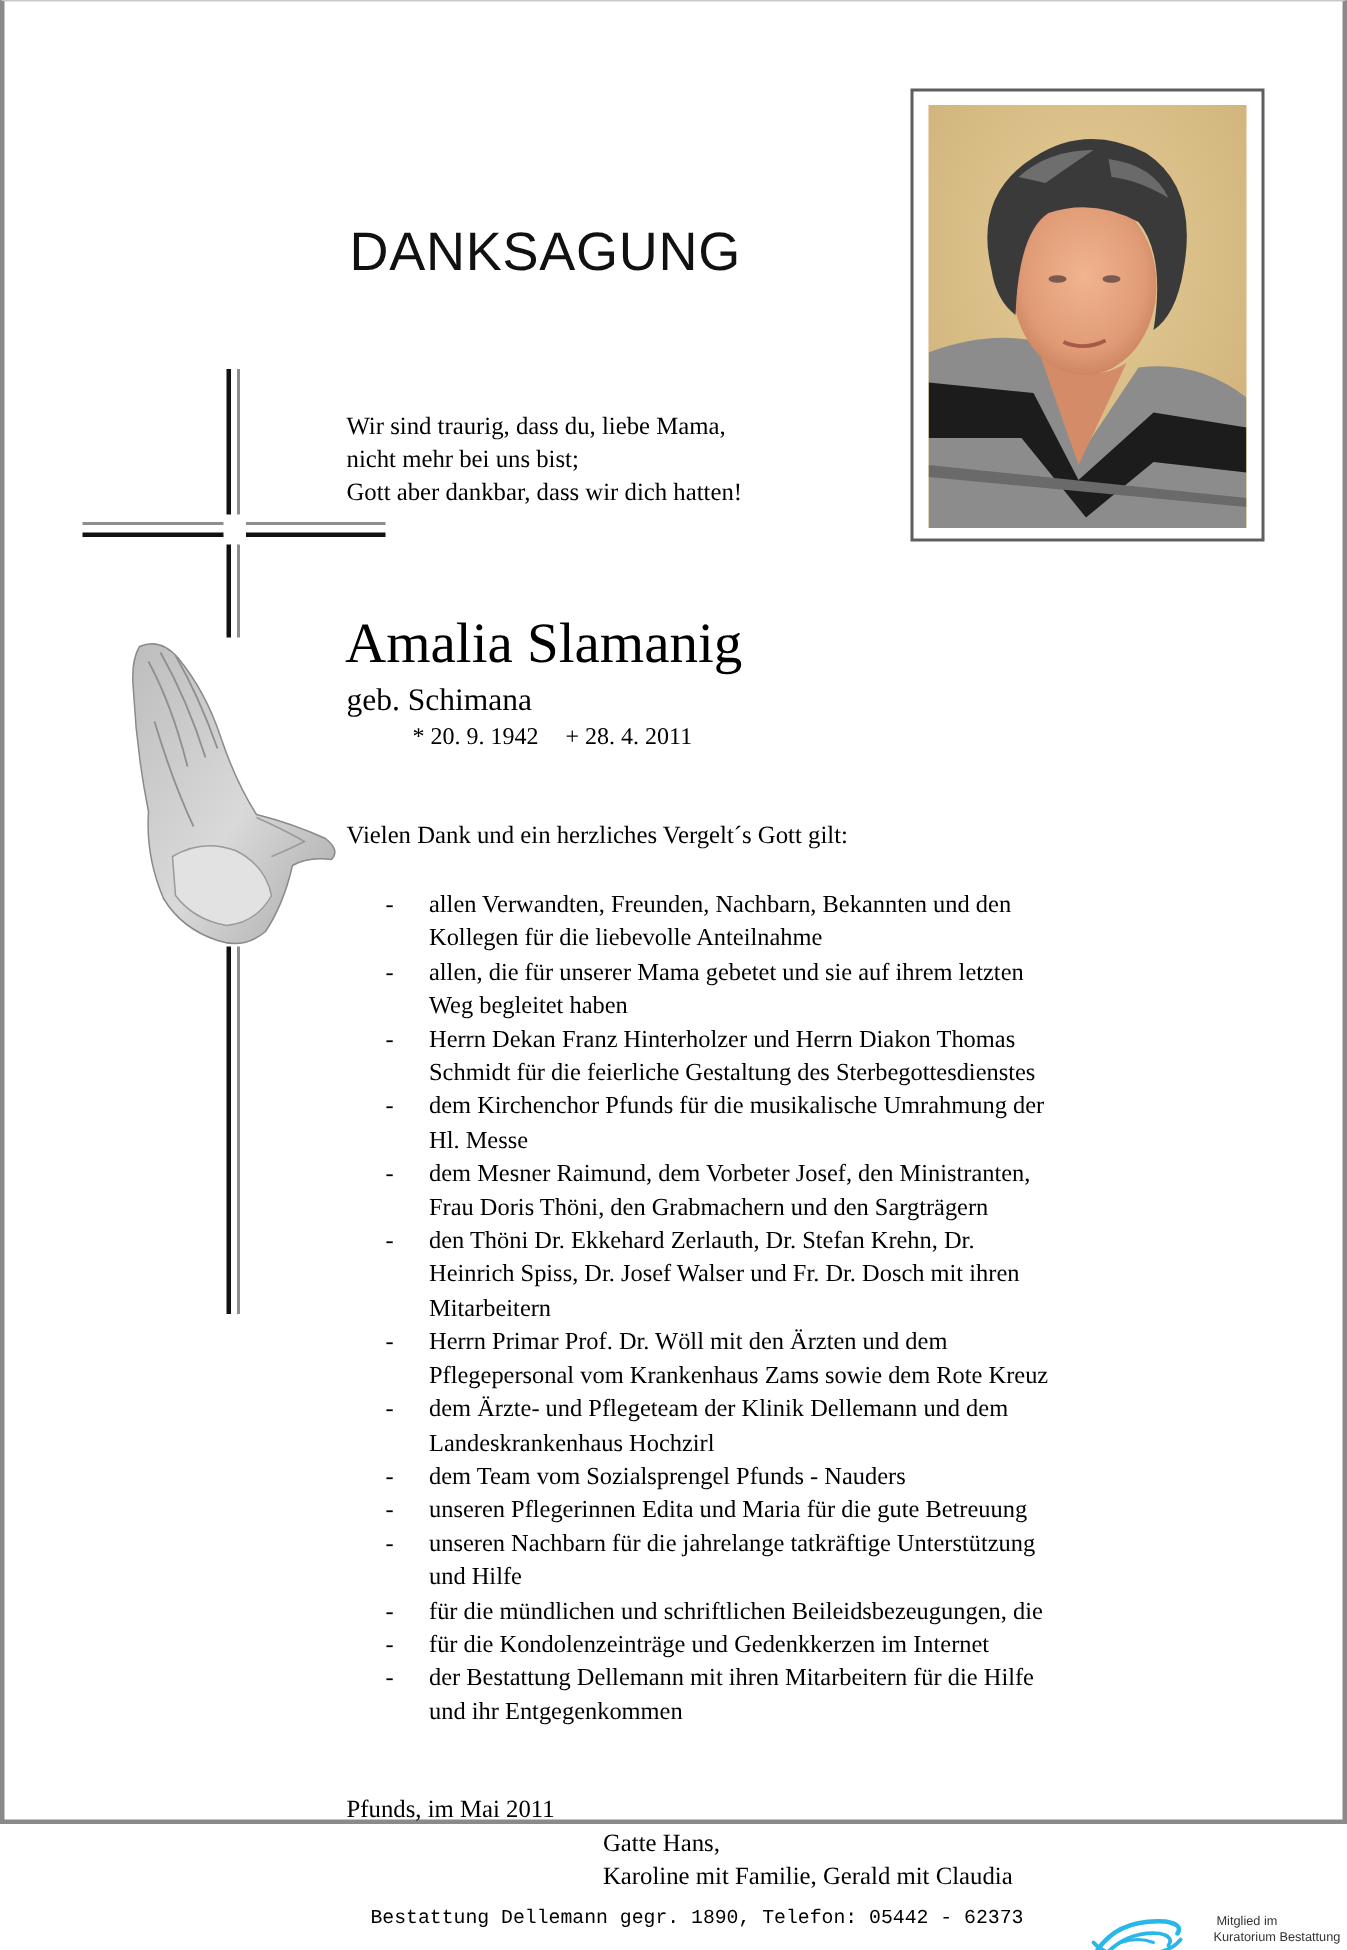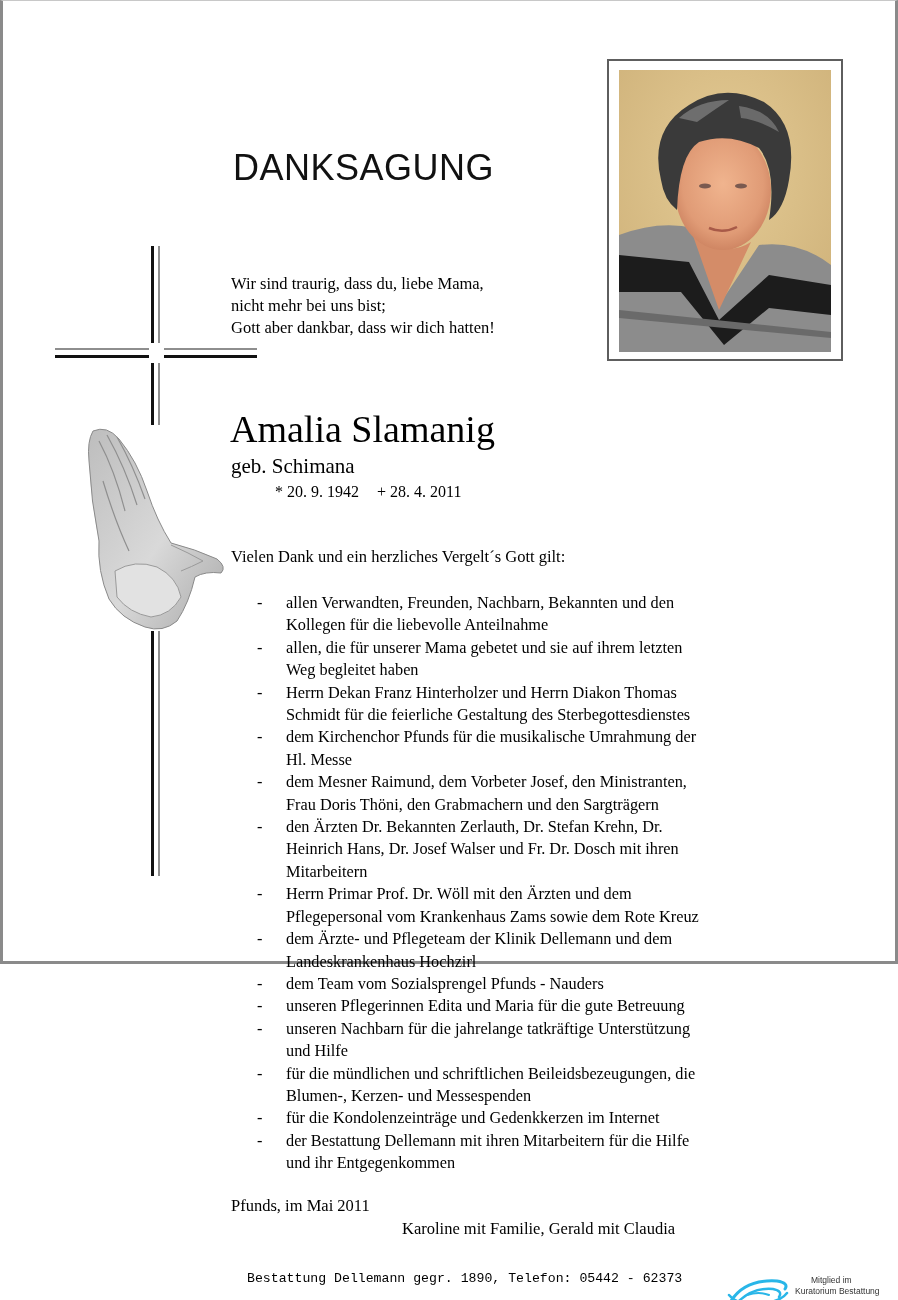--- a/index.html
+++ b/index.html
@@ -1,18 +1,18 @@
 <!DOCTYPE html>
 <html><head>
 <meta charset="utf-8">
 <style>
   html, body { margin: 0; padding: 0; background: #ffffff; }
   body { width: 898px; height: 1300px; position: relative; overflow: hidden; }
   .page {
-    position: absolute; left: 0; top: 0; width: 898px; height: 964px;
+    position: absolute; left: 0; top: 0; width: 898px; height: 1216px;
     box-sizing: border-box; background: #fff;
     border-left: 3px solid #8a8a8a; border-right: 3px solid #8a8a8a;
     border-bottom: 3px solid #8a8a8a; border-top: 1px solid #c8c8c8;
   }
   .serif { font-family: "Liberation Serif", "DejaVu Serif", serif; color: #000000; }
   .sans { font-family: "Liberation Sans", "DejaVu Sans", sans-serif; color: #111; }
 
   .title { position: absolute; left: 230px; top: 146px; font-size: 36px; letter-spacing: 0.5px; }
 
   .verse { position: absolute; left: 228px; top: 272px; font-size: 16.5px; line-height: 22px; }
@@ -44,21 +44,21 @@
   .list li { position: relative; padding-left: 29px; }
   .list li .dash { position: absolute; left: 0; top: 0; }
 
   .place { position: absolute; left: 228px; top: 1194px; font-size: 16.5px; line-height: 22px; }
   .signers { position: absolute; left: 399px; top: 1217px; font-size: 16.5px; line-height: 22px; }
 
   .footer { position: absolute; left: 244px; top: 1270px; font-size: 13.2px; line-height: 16px; font-family: Liberation Mono, monospace; }
 
   .kuratorium { position: absolute; left: 722px; top: 1248px; width: 140px; height: 40px; margin-top: 24px; }
   .kur-top { position: absolute; left: 86px; top: 2px; font-size: 8.5px; color: #333; }
-  .kur-bot { position: absolute; left: 34px; top: 13px; font-size: 8.5px; color: #333; white-space: nowrap; padding-left: 36px; }
+  .kur-bot { position: absolute; left: 48px; top: 13px; font-size: 8.5px; color: #333; white-space: nowrap; padding-left: 36px; }
 </style>
 </head>
 <body>
 
 <div class="page">
 
   <div class="title sans">DANKSAGUNG</div>
 
   <div class="verse serif">
     <div>Wir sind traurig, dass du, liebe Mama,</div>
@@ -161,22 +161,22 @@
         <div>dem Kirchenchor Pfunds für die musikalische Umrahmung der</div>
         <div>Hl. Messe</div>
       </li>
     <li>
         <span class="dash">-</span>
         <div>dem Mesner Raimund, dem Vorbeter Josef, den Ministranten,</div>
         <div>Frau Doris Thöni, den Grabmachern und den Sargträgern</div>
       </li>
     <li>
         <span class="dash">-</span>
-        <div>den Ärzten Dr. Bekannten Zerlauth, Dr. Stefan Krehn, Dr.</div>
-        <div>Heinrich Hans, Dr. Josef Walser und Fr. Dr. Dosch mit ihren</div>
+        <div>den Thöni Dr. Ekkehard Zerlauth, Dr. Stefan Krehn, Dr.</div>
+        <div>Heinrich Spiss, Dr. Josef Walser und Fr. Dr. Dosch mit ihren</div>
         <div>Mitarbeitern</div>
       </li>
     <li>
         <span class="dash">-</span>
         <div>Herrn Primar Prof. Dr. Wöll mit den Ärzten und dem</div>
         <div>Pflegepersonal vom Krankenhaus Zams sowie dem Rote Kreuz</div>
       </li>
     <li>
         <span class="dash">-</span>
         <div>dem Ärzte- und Pflegeteam der Klinik Dellemann und dem</div>
@@ -191,36 +191,36 @@
         <div>unseren Pflegerinnen Edita und Maria für die gute Betreuung</div>
       </li>
     <li>
         <span class="dash">-</span>
         <div>unseren Nachbarn für die jahrelange tatkräftige Unterstützung</div>
         <div>und Hilfe</div>
       </li>
     <li>
         <span class="dash">-</span>
         <div>für die mündlichen und schriftlichen Beileidsbezeugungen, die</div>
-        <div>Blumen-, Kerzen- und Messespenden</div>
       </li>
     <li>
         <span class="dash">-</span>
         <div>für die Kondolenzeinträge und Gedenkkerzen im Internet</div>
       </li>
     <li>
         <span class="dash">-</span>
         <div>der Bestattung Dellemann mit ihren Mitarbeitern für die Hilfe</div>
         <div>und ihr Entgegenkommen</div>
       </li>
   </ul>
 
   <div class="place serif">Pfunds, im Mai 2011</div>
 
   <div class="signers serif">
+    <div>Gatte Hans,</div>
     <div>Karoline mit Familie, Gerald mit Claudia</div>
   </div>
 
   <div class="footer serif">Bestattung Dellemann gegr. 1890, Telefon: 05442 - 62373</div>
 
   <div class="kuratorium">
     <svg width="70" height="40" viewBox="0 0 70 40" style="position:absolute; left:0; top:0;">
       <g fill="none" stroke="#29b6e8" stroke-linecap="round">
         <path d="M6 28 Q20 6 52 8 Q64 10 60 16" stroke-width="3"></path>
         <path d="M10 32 Q26 14 48 16 Q58 18 54 24" stroke-width="2.5"></path>

